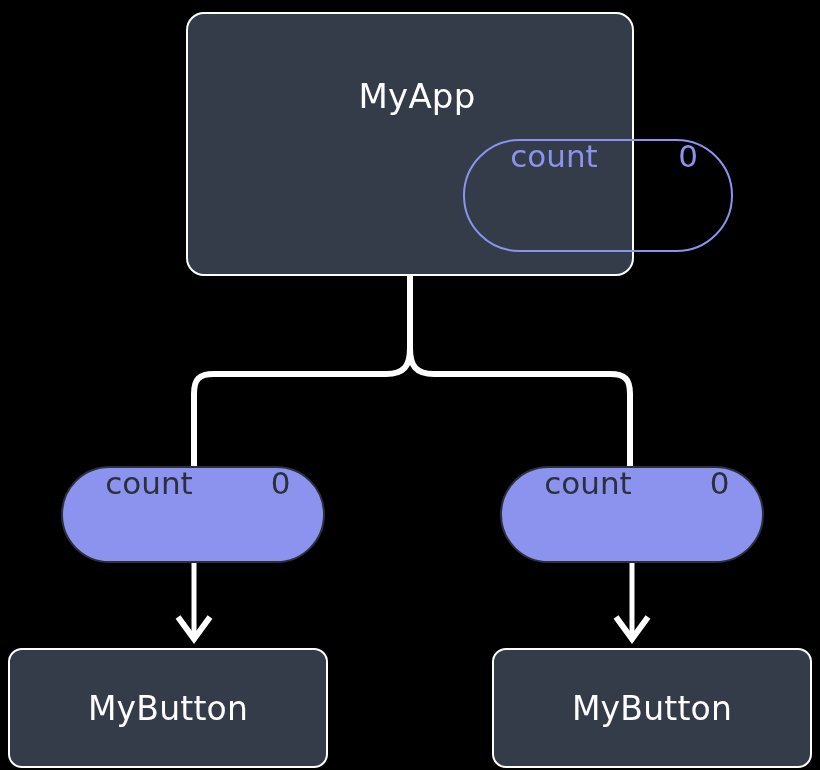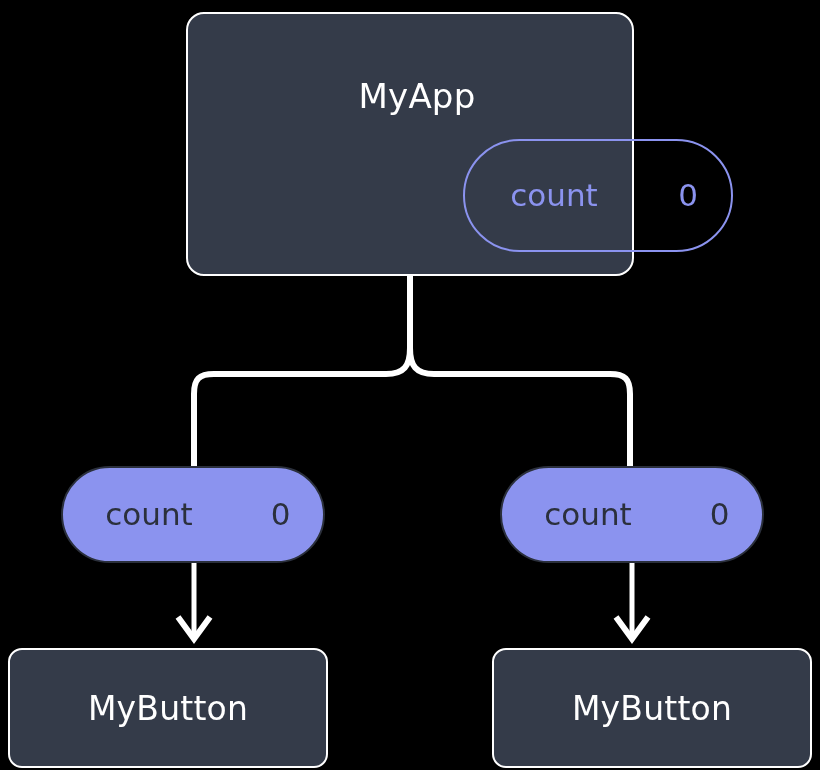--- a/index.html
+++ b/index.html
@@ -84,21 +84,21 @@
   .button-card .card-title {
     top: 39px;
     font-size: 33px;
   }
 
   
   .state-pill {
     position: absolute;
     box-sizing: border-box;
     display: flex;
-    align-items: center;
+    align-items: flex-start;
     border-radius: 999px;
     overflow: hidden;
   }
   .pill-key,
   .pill-value {
     display: flex;
     align-items: center;
     justify-content: center;
     font-size: 31px;
     font-weight: 400;

